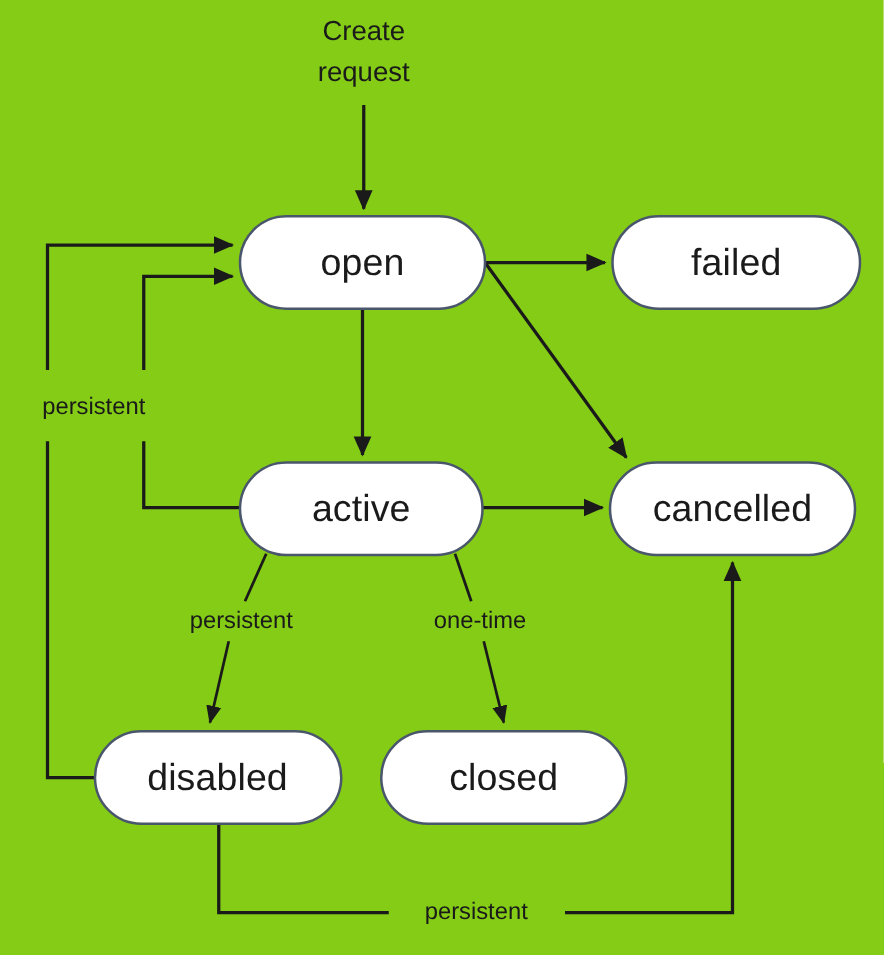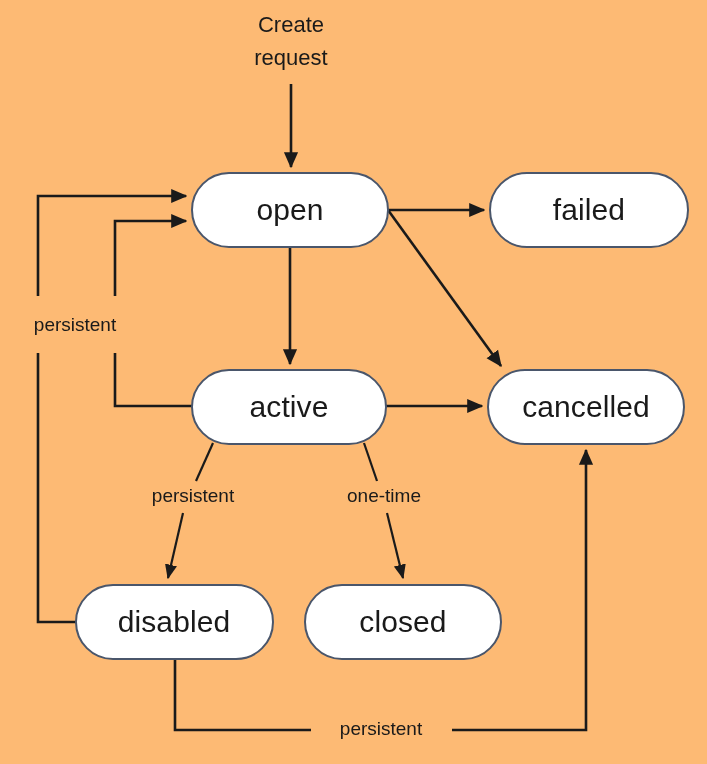--- a/index.html
+++ b/index.html
@@ -11,21 +11,21 @@
   body {
     width: 707px;
     height: 764px;
     overflow: hidden;
     font-family: "Liberation Sans", "DejaVu Sans", sans-serif;
   }
   #diagram-root {
     position: relative;
     width: 707px;
     height: 764px;
-    background: #fdba74;
+    background: #84cc16;
   }
   svg#state-diagram {
     display: block;
     width: 707px;
     height: 764px;
   }
   .node-shape {
     fill: #ffffff;
     stroke: #4a566b;
     stroke-width: 2;

